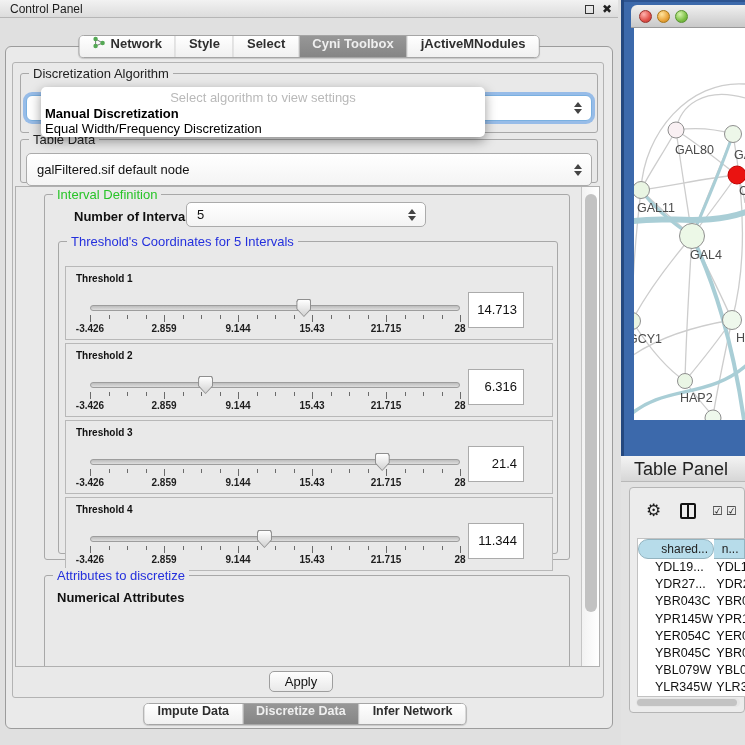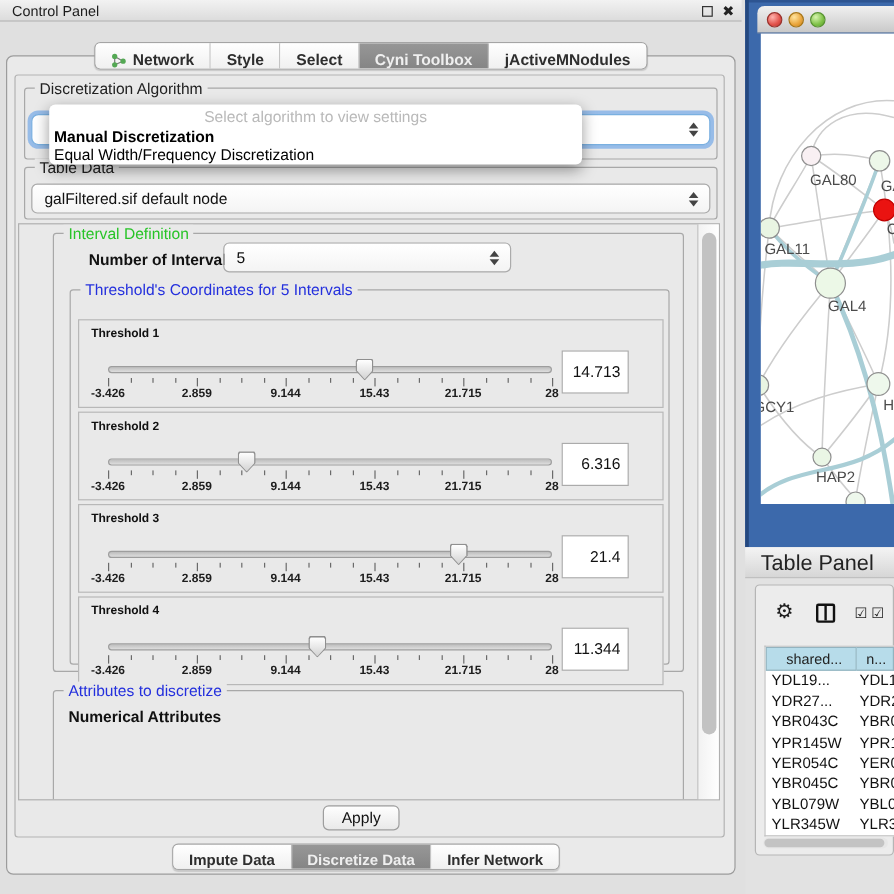--- a/index.html
+++ b/index.html
@@ -11,21 +11,21 @@
   
   #cp-titlebar { left:0; top:0; width:618px; height:18px;
     background:linear-gradient(#f2f2f2,#dcdcdc); border-bottom:1px solid #b6b6b6; }
   #cp-title { left:10px; top:0; height:18px; line-height:18px; font-size:12px; color:#1c1c1c; }
   #float-btn { right:24px; top:5px; width:9px; height:9px; border:1.5px solid #333; background:transparent; }
   #close-btn { right:6px; top:0px; height:18px; line-height:18px; font-size:12px; font-weight:bold; color:#222;
     font-family:"DejaVu Sans",sans-serif; }
 
   .seg-tabs { display:flex; height:23px; border:1px solid #a5a5a5; border-radius:5px; overflow:hidden;
     background:#ffffff; box-shadow:0 1px 1px rgba(0,0,0,.15); }
-  .seg-tab { display:flex; align-items:flex-end; gap:5px; padding:0 13px; font-size:13px; font-weight:bold;
+  .seg-tab { display:flex; align-items:flex-start; gap:5px; padding:0 13px; font-size:13px; font-weight:bold;
     color:#2e2e2e; background:linear-gradient(#ffffff,#f0f0f0); border-right:1px solid #bdbdbd; white-space:nowrap; }
   .seg-tab:last-child { border-right:none; }
   .seg-tab.sel { background:linear-gradient(#979797,#858585); color:#efefef; }
   #top-tabs { left:309px; top:35px; transform:translateX(-50%); }
   #bottom-tabs { left:305px; top:703px; transform:translateX(-50%); height:22px; }
   #bottom-tabs .seg-tab { font-size:12.5px; }
 
   #outer-pane { left:5px; top:46px; width:608px; height:683px; border:1px solid #9c9c9c; border-radius:6px; background:#eaeaea; }
   #inner-pane { left:12px; top:62px; width:592px; height:636px; border:1px solid #b3b3b3; border-radius:3px; background:#e9e9e9; }
 
@@ -47,21 +47,21 @@
     border-left:4px solid transparent; border-right:4px solid transparent; border-top:5px solid #444; }
 
   #algo-popup { left:13px; top:87px; width:444px; height:50px; background:#fff; border-radius:5px;
     box-shadow:0 4px 12px rgba(0,0,0,.4); z-index:20;margin-left:28px; }
   #popup-hint { top:3px; left:0; width:100%; text-align:center; font-size:13px; color:#b9b9b9; }
   .popup-opt { left:4px; font-size:13px; color:#000; white-space:nowrap; }
   #popup-opt-0 { top:19px; font-weight:bold; }
   #popup-opt-1 { top:34px; }
 
   #tabledata-group { left:20px; top:139px; width:578px; height:44px; }
-  #tabledata-combo { left:26px; top:153px; width:566px; height:25px; }
+  #tabledata-combo { left:26px; top:153px; width:566px; height:33px; }
 
   #viewport { left:15px; top:186px; width:585px; height:481px; border:1px solid #b0b0b0; background:#e9e9e9; overflow:hidden;padding-left:9px; }
   #vscroll { left:581px; top:187px; width:18px; height:479px; background:linear-gradient(90deg,#f2f2f2,#ffffff);
     border-left:1px solid #c5c5c5; }
   #vscroll .thumb { position:absolute; left:3px; top:7px; width:12px; height:418px; background:#c2c2c2; border-radius:6px; }
 
   #interval-group { left:28px; top:7px; width:526px; height:366px; }
   #noi-label { left:29px; top:14px; font-size:13px; font-weight:bold; color:#111; }
   #noi-combo { left:141px; top:7px; width:240px; height:25px; }
 
@@ -118,21 +118,21 @@
   #check-1 { left:82px; } #check-2 { left:96px; }
 
   #tp-table { position:absolute; left:7px; top:50px; width:108px; height:159px; background:#fff; overflow:hidden;
     border:1px solid #c2c2c2; border-right:none; }
   .th-row { display:flex; height:20px; }
   .th-cell { background:#b7dcea; border:1px solid #93b3bf; border-left:none; font-size:12px; color:#222;
     display:flex; align-items:center; justify-content:center; overflow:hidden; white-space:nowrap; }
   .th-cell:first-child { border-left:1px solid #93b3bf; }
   .td-row { display:flex; height:17.2px; }
   .td-cell { font-size:12.5px; color:#111; line-height:17.2px; overflow:hidden; white-space:nowrap; }
-  .c1 { width:77px; padding-left:5px; }
+  .c1 { width:77px; padding-left:17px;border-radius:10px; }
   .c2 { width:31px; padding-left:2px; }
   #tp-hscroll { position:absolute; left:6px; top:210px; width:104px; height:9px; background:#e6e6e6; border-radius:5px; }
   #tp-hscroll .thumb { position:absolute; left:1px; top:1px; width:100px; height:7px; background:#c3c3c3; border-radius:4px; }
 
   svg text { font-family:"Liberation Sans",sans-serif; }
 </style>
 </head>
 <body>
 
 <div id="root">

